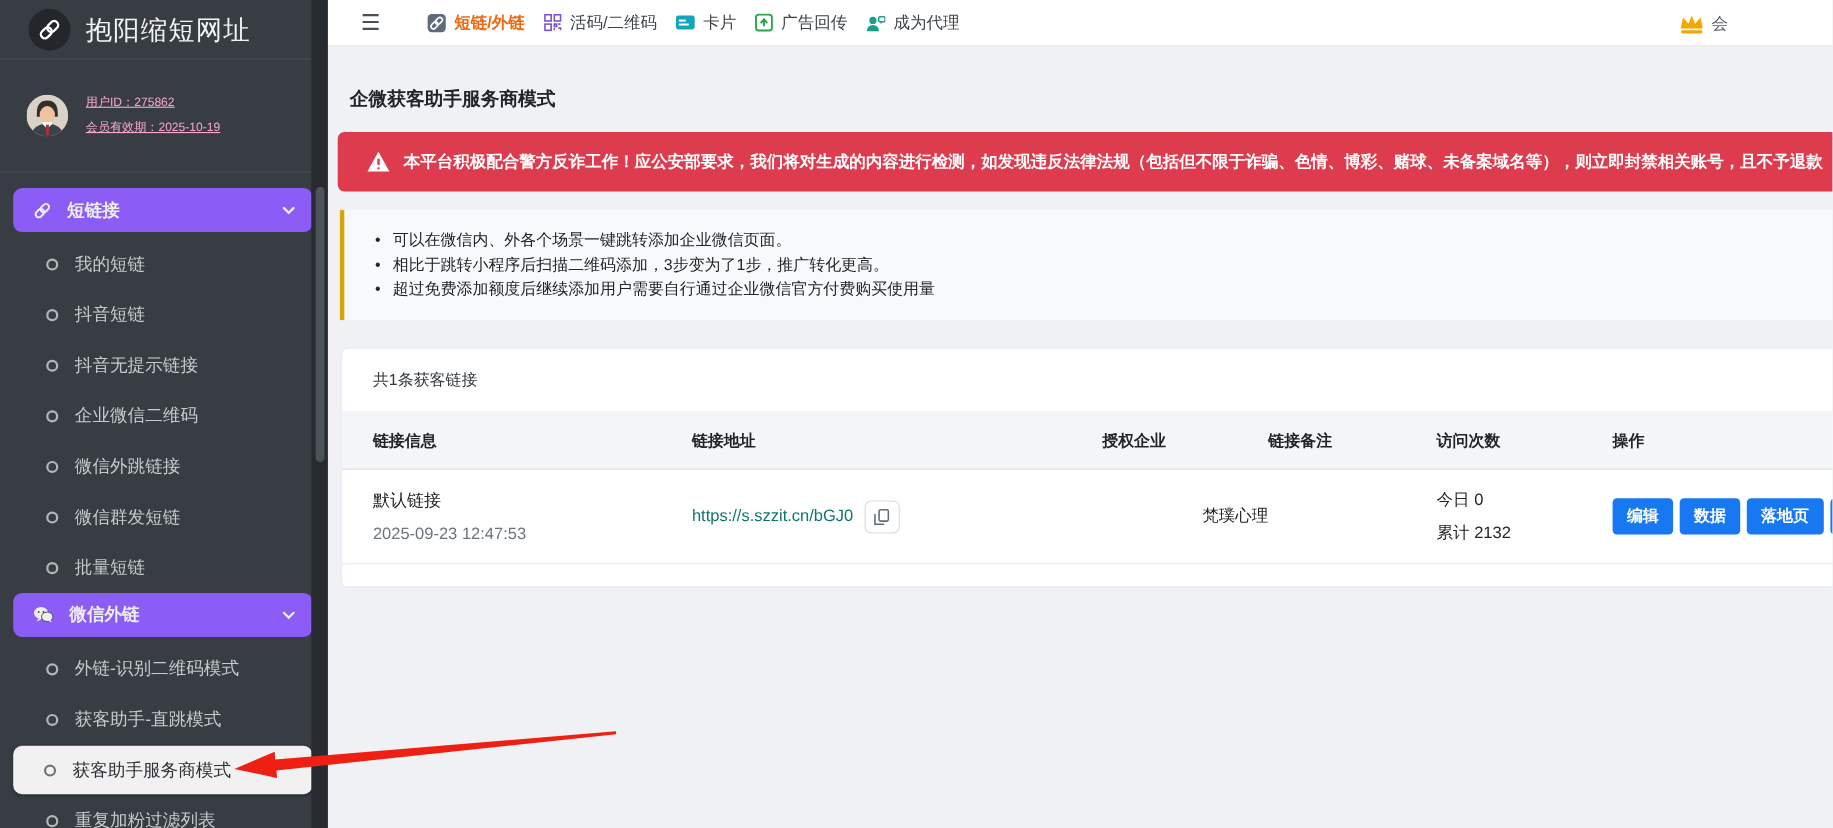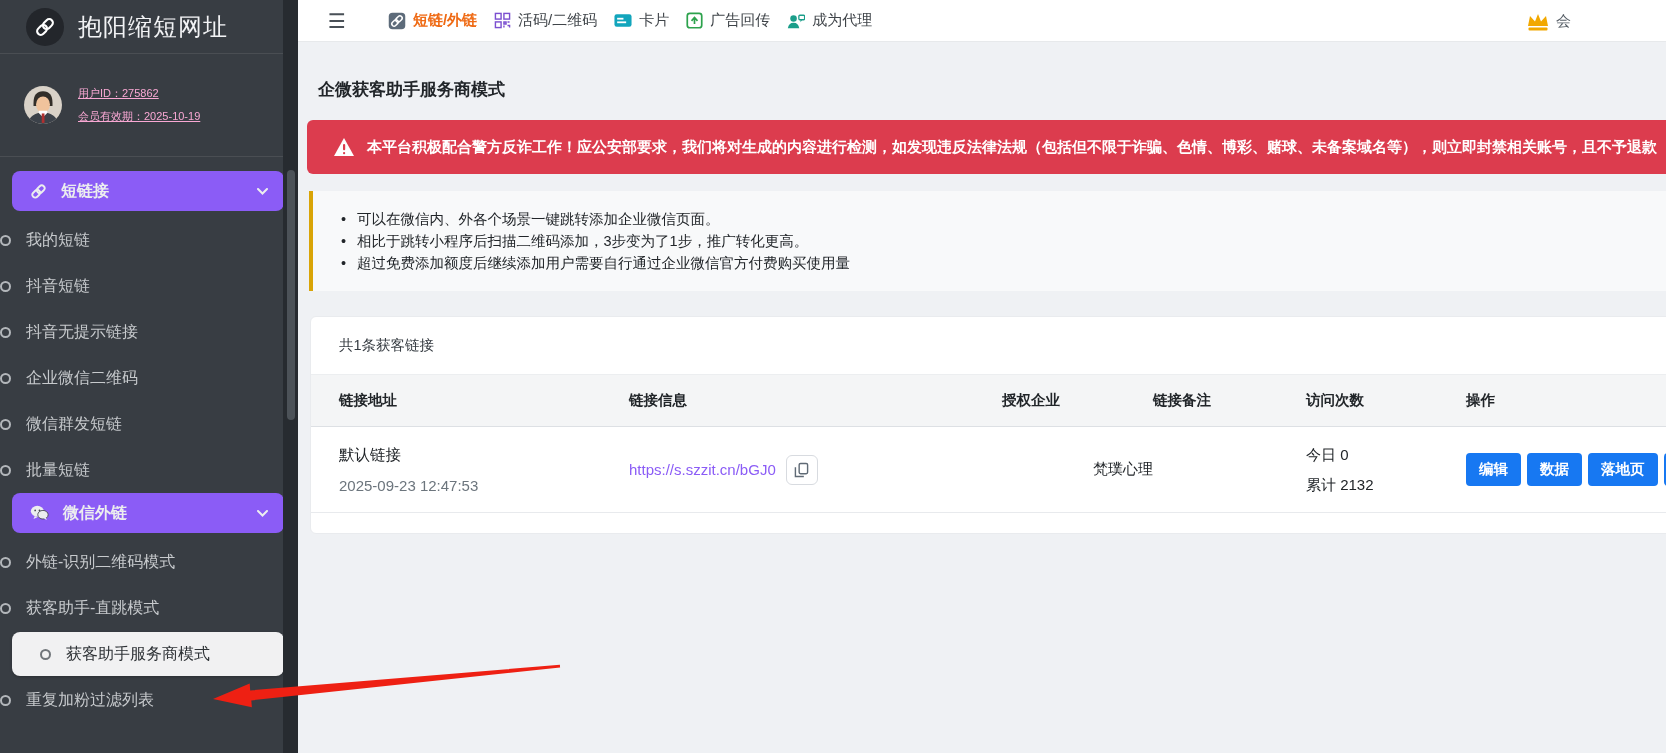--- a/index.html
+++ b/index.html
@@ -32,21 +32,21 @@
   .user-lines { color:#f9a8d4; font-size:11px; line-height:23px;text-decoration:underline; }
   .menu { padding-top:14px; }
   .menu-group-header {
     height:40px; margin:0 14px 6px 12px; border-radius:8px; background:#8b5cf6;
     display:flex; align-items:center; gap:14px; padding:0 16px 0 18px;
     color:#eceeef; font-size:16px; font-weight:bold; cursor:pointer;
   }
   .menu-group-header .chev { margin-left:auto; }
   .menu-item {
     height:46px; display:flex; align-items:center; gap:15px;
-    color:#c7cacd; font-size:16px; cursor:pointer;
+    padding-left:42px; color:#c7cacd; font-size:16px; cursor:pointer;
   }
   .menu-item .dot {
     width:11px; height:11px; border-radius:50%; border:2px solid #b3b7bb; flex:0 0 auto;
   }
   .menu-item.active {
     height:44px; margin:1px 14px 1px 12px; border-radius:8px; background:#f1f1f2;
     color:#2e3236; padding-left:28px; box-shadow:0 1px 3px rgba(0,0,0,.25);
   }
   .menu-item.active .dot { border-color:#70757a; }
 
@@ -84,21 +84,21 @@
     border:1px solid #e9ebee;
   }
   .card-header { padding:19px 28px; font-size:14.5px; color:#343a40; border-bottom:1px solid #eceef0; }
   .tgrid { display:grid; grid-template-columns:290px 373px 151px 153px 160px 1fr; align-items:center; padding-left:28px; }
   .thead { background:#f4f5f6; height:52px; border-bottom:1px solid #dde0e4; }
   .thead span { font-size:14.5px; font-weight:bold; color:#212529; }
   .trow { height:86px; border-bottom:1px solid #e8eaed; }
   .cell-name .row-name { font-size:15.5px; color:#212529; margin-bottom:11px; }
   .cell-name .row-date { font-size:15px; color:#6c757d; }
   .cell-url { display:flex; align-items:center; gap:10px; }
-  .row-link { font-size:15px; color:#8b5cf6; text-decoration:none; cursor:pointer; }
+  .row-link { font-size:15px; color:#0f766e; text-decoration:none; cursor:pointer; }
   .copy-btn {
     width:32px; height:30px; border:1px solid #d8dbe0; border-radius:6px; background:#fff;
     display:flex; align-items:center; justify-content:center; cursor:pointer;
   }
   .cell-company, .cell-remark { font-size:15px; color:#212529;text-align:right; }
   .cell-visits div { font-size:15px; color:#212529; line-height:30px; }
   .cell-actions { display:flex; gap:6px; }
   .act-btn {
     height:33px; padding:0 13px; background:#1778f2; color:#fff; border:none;
     border-radius:4px; font-size:14.5px; font-weight:bold; cursor:pointer; white-space:nowrap;
@@ -179,20 +179,24 @@
     <div class="menu-item">
         <span class="dot"></span>
         <span>抖音无提示链接</span>
       </div>
     <div class="menu-item">
         <span class="dot"></span>
         <span>企业微信二维码</span>
       </div>
     <div class="menu-item">
         <span class="dot"></span>
+        <span>微信外跳链接</span>
+      </div>
+    <div class="menu-item">
+        <span class="dot"></span>
         <span>微信群发短链</span>
       </div>
     <div class="menu-item">
         <span class="dot"></span>
         <span>批量短链</span>
       </div>
 
     <div class="menu-group-header">
       <span>
         <svg width="19" height="16" viewBox="0 0 22 18">
@@ -322,22 +326,22 @@
         <li>可以在微信内、外各个场景一键跳转添加企业微信页面。</li>
         <li>相比于跳转小程序后扫描二维码添加，3步变为了1步，推广转化更高。</li>
         <li>超过免费添加额度后继续添加用户需要自行通过企业微信官方付费购买使用量</li>
       </ul>
     </div>
 
     <div class="card">
       <div class="card-header">共1条获客链接</div>
 
       <div class="tgrid thead">
+        <span>链接信息</span>
         <span>链接地址</span>
-        <span>链接信息</span>
         <span>授权企业</span>
         <span>链接备注</span>
         <span>访问次数</span>
         <span>操作</span>
       </div>
 
       <div class="tgrid trow">
         <div class="cell-name">
           <div class="row-name">默认链接</div>
           <div class="row-date">2025-09-23 12:47:53</div>

